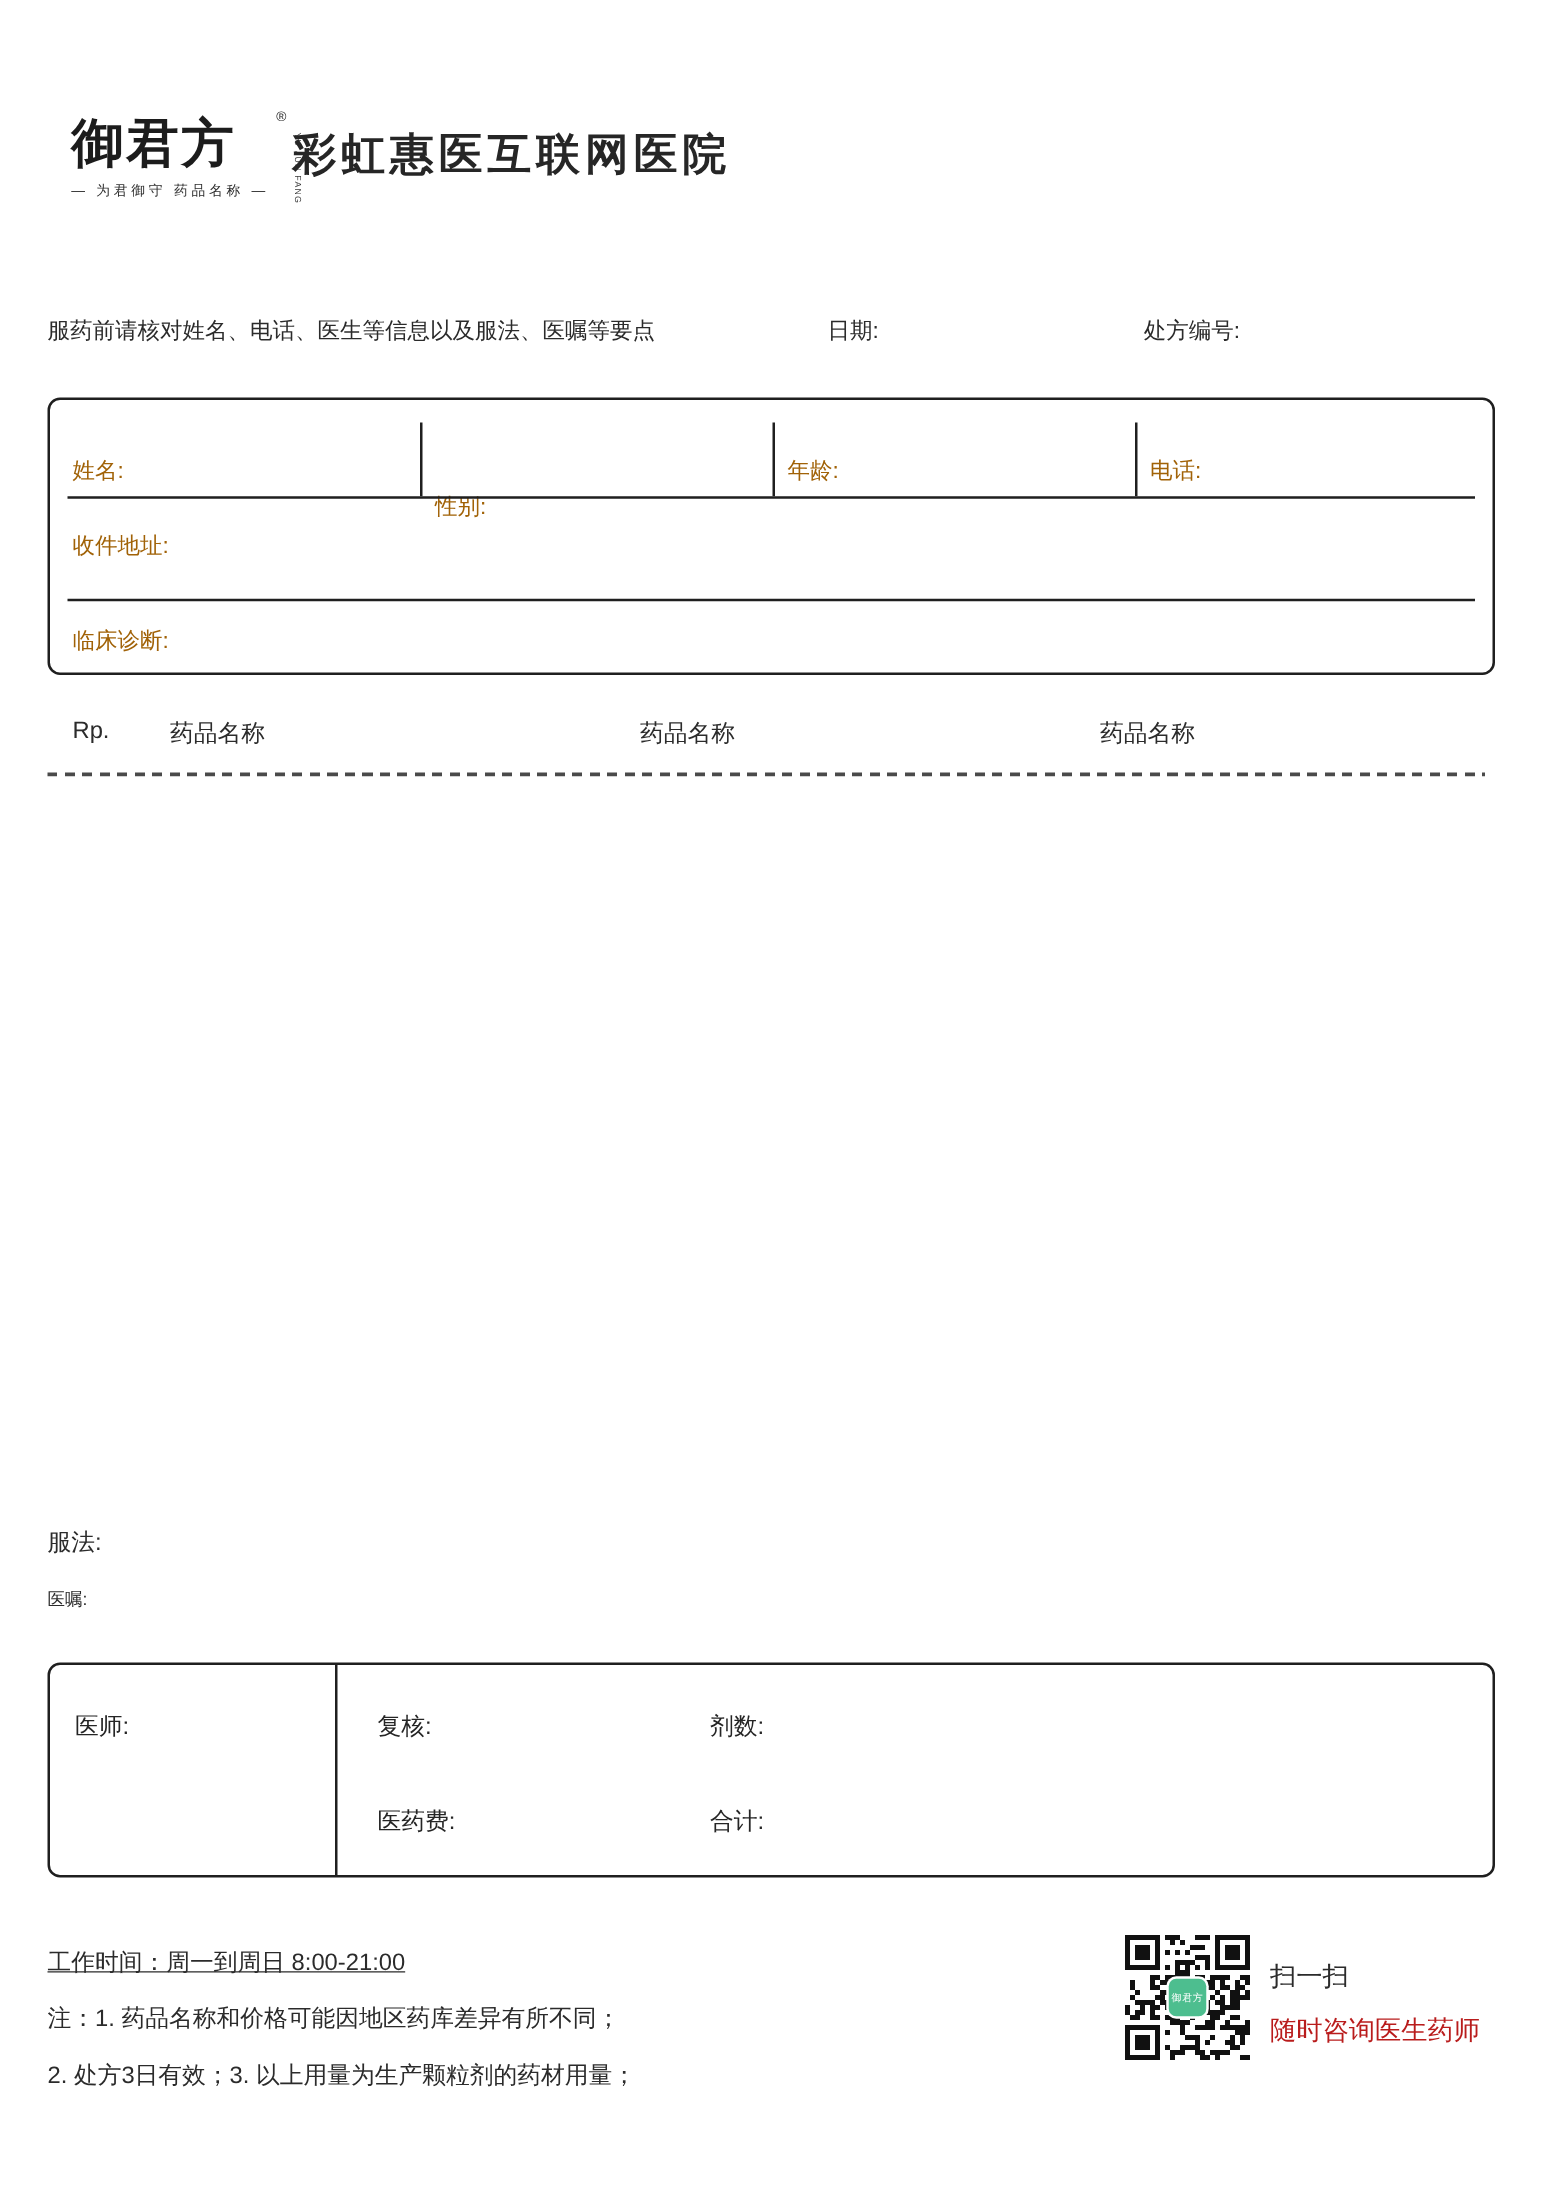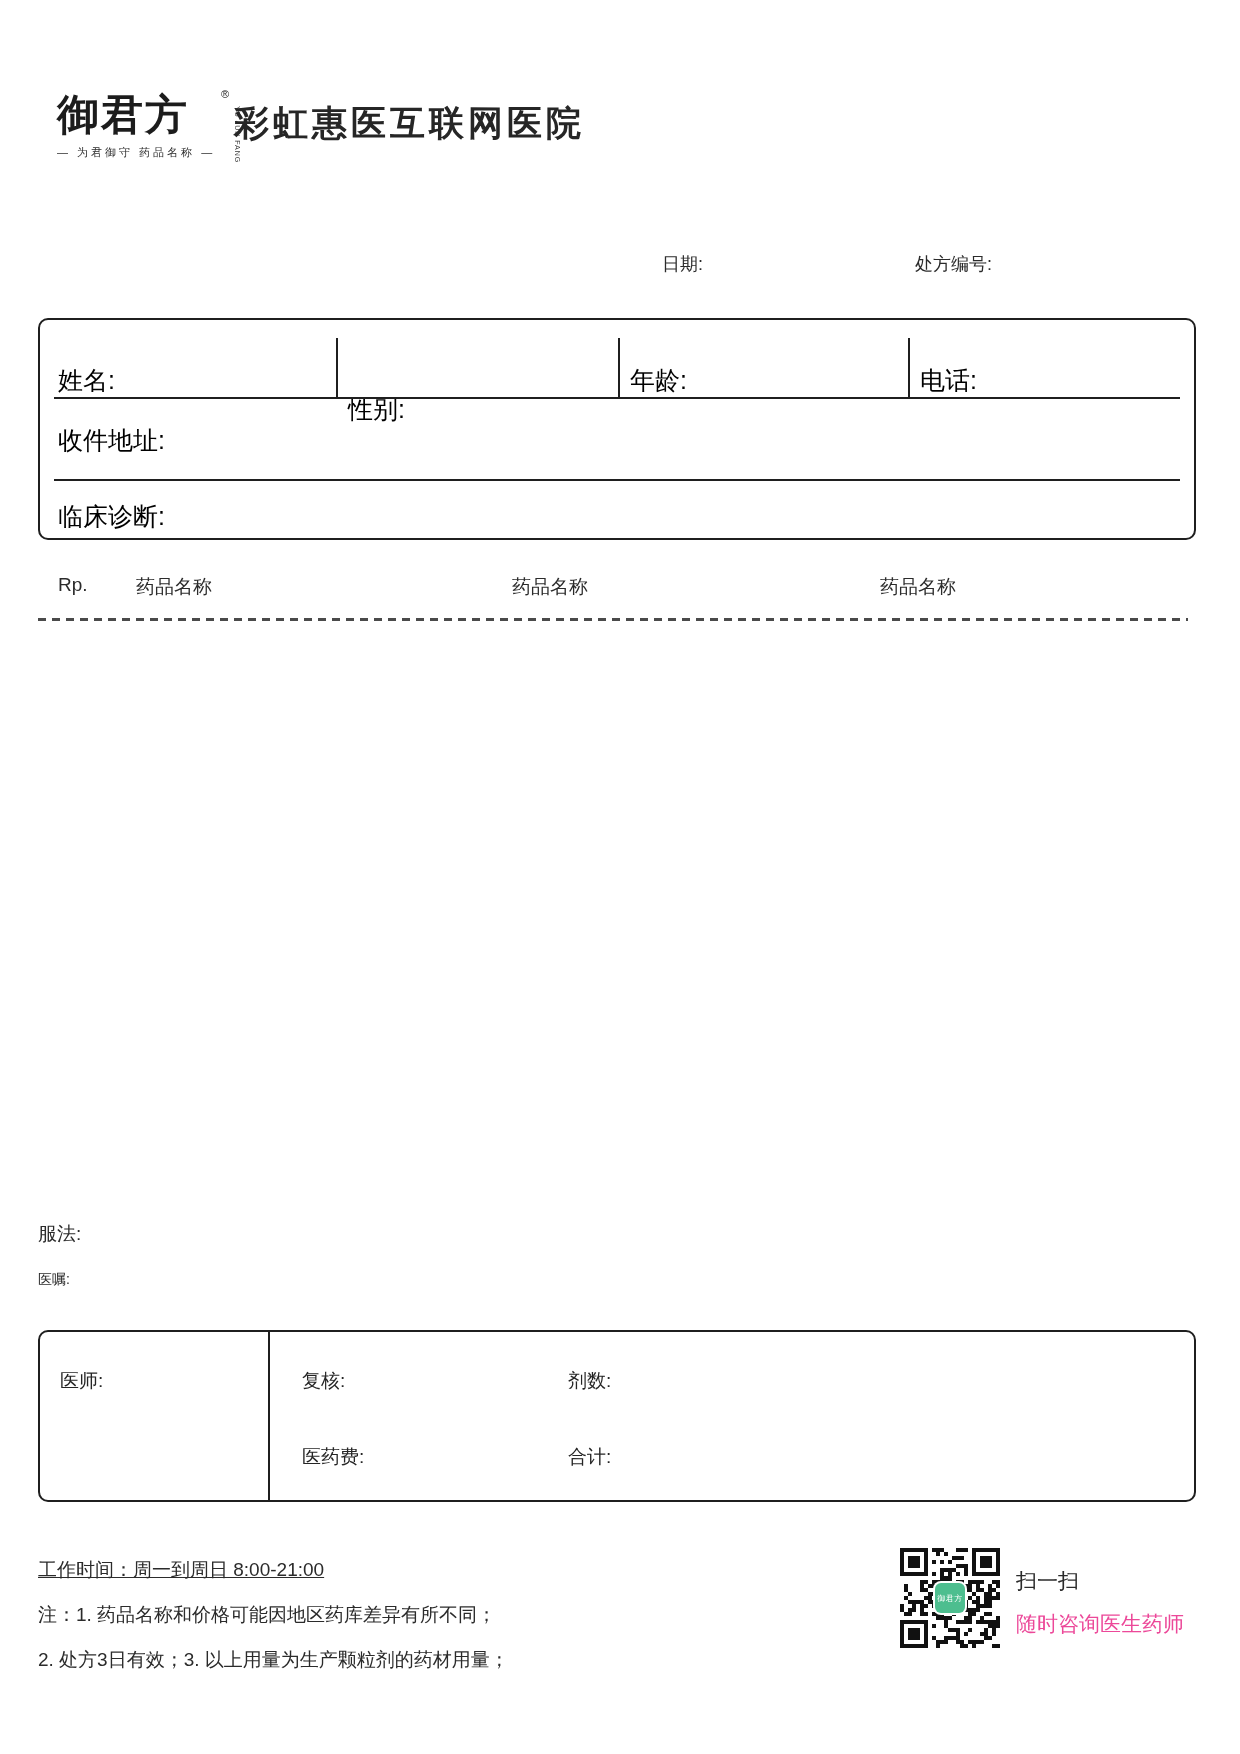--- a/index.html
+++ b/index.html
@@ -55,21 +55,21 @@
   .date-label { position: absolute; left: 662px; top: 252px; font-size: 18px; }
   .rxno-label { position: absolute; left: 915px; top: 252px; font-size: 18px; }
 
   
   .patient-box {
     position: absolute; left: 38px; top: 318px;
     width: 1158px; height: 222px;
     border: 2px solid #1f1f1f; border-radius: 10px;
     background: #fff;
   }
-  .pb-label { position: absolute; font-size: 25px; color: #000000; white-space: nowrap; }
+  .pb-label { position: absolute; font-size: 18px; color: #a16207; white-space: nowrap; }
   .pb-name     { left: 18px;  top: 44px; }
   .pb-gender   { left: 308px; top: 44px; margin-top: 29px; }
   .pb-age      { left: 590px; top: 44px; }
   .pb-phone    { left: 880px; top: 44px; }
   .pb-vsep {
     position: absolute; top: 18px; width: 2px; height: 59px;
     background: #1f1f1f;
   }
   .pb-vsep.s1 { left: 296px; }
   .pb-vsep.s2 { left: 578px; }
@@ -123,37 +123,38 @@
   .qr-wrap { position: absolute; left: 900px; top: 1548px; width: 100px; height: 100px; }
   .qr-wrap svg { display: block; }
   .qr-badge {
     position: absolute; left: 35px; top: 35px; width: 30px; height: 30px;
     border-radius: 6px;
     display: flex; align-items: center; justify-content: center;
     color: #ffffff; font-size: 8px; letter-spacing: 0.5px;
     box-shadow: 0 0 0 2px #ffffff;
   }
   .scan-label     { position: absolute; left: 1016px; top: 1567px; font-size: 21px; color: #2b2b2b; }
-  .scan-sub-label { position: absolute; left: 1016px; top: 1610px; font-size: 21px; color: #ec4899; }
+  .scan-sub-label { position: absolute; left: 1016px; top: 1610px; font-size: 21px; color: #b91c1c; }
 </style>
 </head>
 <body>
 
 <div class="page">
 
   <div class="logo-block">
     <div class="logo-row">
       <span class="logo-text">御君方</span>
       <span class="logo-reg">®</span>
       <span class="logo-vertical">YU JUN FANG</span>
     </div>
     <div class="logo-tagline">— 为君御守 药品名称 —</div>
   </div>
   <div class="hospital-name">彩虹惠医互联网医院</div>
 
+  <div class="notice-text">服药前请核对姓名、电话、医生等信息以及服法、医嘱等要点</div>
   <div class="date-label">日期:</div>
   <div class="rxno-label">处方编号:</div>
 
   <div class="patient-box">
     <span class="pb-label pb-name">姓名:</span>
     <span class="pb-label pb-gender">性别:</span>
     <span class="pb-label pb-age">年龄:</span>
     <span class="pb-label pb-phone">电话:</span>
     <div class="pb-vsep s1"></div>
     <div class="pb-vsep s2"></div>

